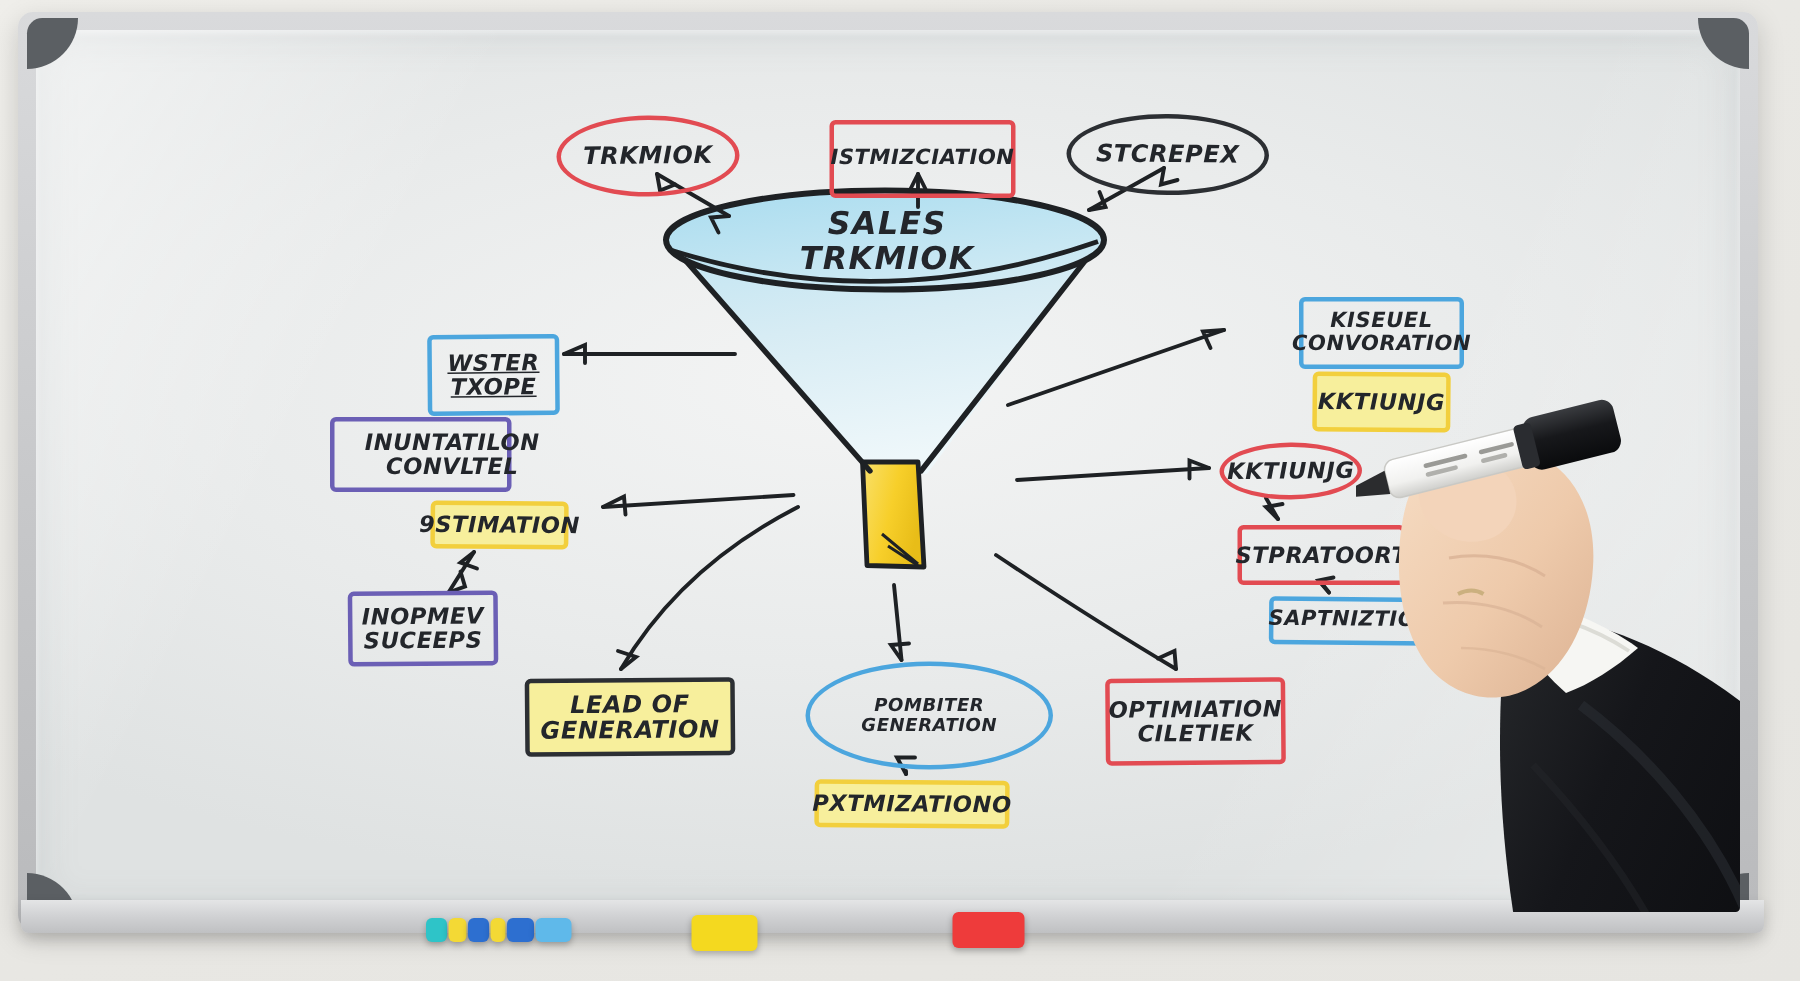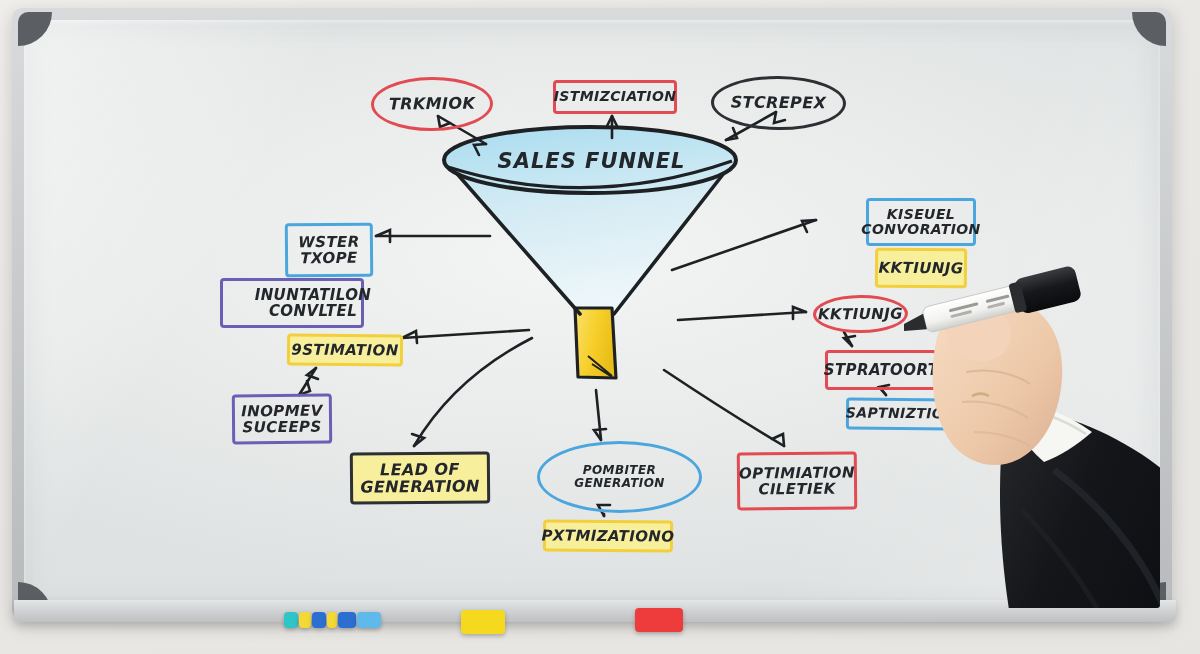--- a/index.html
+++ b/index.html
@@ -179,43 +179,43 @@
           <path d="M858,370 L862,375"></path>
           <path d="M862,375 l-7,-8 l10,-2"></path>
 
           <path d="M640,350 q66,44 120,76"></path>
           <path d="M760,426 l-1,-12 l-11,5"></path>
         </g>
       </svg>
 
       <div id="nodes-layer">
           <div class="lbl ellip" style="left: 347px; top: 57px; width: 122px; height: 54px; border-color: rgb(226, 75, 82); background: transparent; font-size: 16px; transform: rotate(-0.5deg);">TRKMIOK</div>
-          <div class="lbl box" style="left: 529px; top: 60px; width: 124px; height: 34px; border-color: rgb(226, 75, 82); background: transparent; font-size: 14px; transform: rotate(0deg);">ISTMIZCIATION</div>
+          <div class="lbl box" style="left: 529px; top: 60px; width: 124px; height: 52px; border-color: rgb(226, 75, 82); background: transparent; font-size: 14px; transform: rotate(0deg);">ISTMIZCIATION</div>
           <div class="lbl ellip" style="left: 687px; top: 56px; width: 135px; height: 54px; border-color: rgb(44, 47, 51); background: transparent; font-size: 16px; transform: rotate(0.5deg);">STCREPEX</div>
-          <div class="lbl box" style="left: 261px; top: 203px; width: 88px; height: 54px; border-color: rgb(76, 166, 222); background: transparent; font-size: 15px; transform: rotate(-0.5deg);">WSTER
+          <div class="lbl box" style="left: 261px; top: 203px; width: 88px; height: 54px; border-color: rgb(76, 166, 222); background: transparent; font-size: 15px; transform: rotate(-0.5deg); text-decoration: underline;">WSTER
 TXOPE</div>
-          <div class="lbl box" style="left: 196px; top: 258px; width: 144px; height: 50px; border-color: rgb(107, 95, 181); background: transparent; font-size: 15px; transform: rotate(0deg); padding-left: 42px;">INUNTATILON
+          <div class="lbl box" style="left: 196px; top: 258px; width: 121px; height: 50px; border-color: rgb(107, 95, 181); background: transparent; font-size: 15px; transform: rotate(0deg); padding-left: 42px;">INUNTATILON
 CONVLTEL</div>
-          <div class="lbl box" style="left: 263px; top: 314px; width: 116px; height: 32px; border-color: rgb(242, 207, 61); background: rgb(247, 239, 156); font-size: 15px; transform: rotate(0.5deg);">9STIMATION</div>
+          <div class="lbl box" style="left: 263px; top: 314px; width: 92px; height: 32px; border-color: rgb(242, 207, 61); background: rgb(247, 239, 156); font-size: 15px; transform: rotate(0.5deg);">9STIMATION</div>
           <div class="lbl box" style="left: 208px; top: 374px; width: 100px; height: 50px; border-color: rgb(107, 95, 181); background: transparent; font-size: 15px; transform: rotate(-0.5deg);">INOPMEV
 SUCEEPS</div>
           <div class="lbl box" style="left: 802px; top: 178px; width: 110px; height: 48px; border-color: rgb(76, 166, 222); background: transparent; font-size: 14px; transform: rotate(0deg); margin-left: 40px;">KISEUEL
 CONVORATION</div>
           <div class="lbl box" style="left: 851px; top: 228px; width: 92px; height: 40px; border-color: rgb(242, 207, 61); background: rgb(247, 239, 156); font-size: 15px; transform: rotate(0.5deg);">KKTIUNJG</div>
           <div class="lbl ellip" style="left: 789px; top: 275px; width: 95px; height: 38px; border-color: rgb(226, 75, 82); background: transparent; font-size: 15px; transform: rotate(-0.5deg);">KKTIUNJG</div>
           <div class="lbl box" style="left: 801px; top: 330px; width: 112px; height: 40px; border-color: rgb(226, 75, 82); background: transparent; font-size: 15px; transform: rotate(0deg);">STPRATOORT</div>
           <div class="lbl box" style="left: 822px; top: 378px; width: 110px; height: 32px; border-color: rgb(76, 166, 222); background: transparent; font-size: 14px; transform: rotate(0.5deg);">SAPTNIZTION</div>
           <div class="lbl box" style="left: 326px; top: 432px; width: 140px; height: 52px; border-color: rgb(44, 47, 51); background: rgb(247, 239, 156); font-size: 16px; transform: rotate(-0.5deg);">LEAD OF
 GENERATION</div>
           <div class="lbl ellip" style="left: 513px; top: 421px; width: 165px; height: 72px; border-color: rgb(76, 166, 222); background: transparent; font-size: 12px; transform: rotate(0deg);">POMBITER
 GENERATION</div>
           <div class="lbl box" style="left: 519px; top: 500px; width: 130px; height: 32px; border-color: rgb(242, 207, 61); background: rgb(247, 239, 156); font-size: 15px; transform: rotate(0.5deg);">PXTMIZATIONO</div>
           <div class="lbl box" style="left: 713px; top: 432px; width: 120px; height: 58px; border-color: rgb(226, 75, 82); background: transparent; font-size: 15px; transform: rotate(-0.5deg);">OPTIMIATION
 CILETIEK</div>
-          <div class="lbl" style="left: 470px; top: 126px; width: 195px; height: 30px; font-size: 21px; letter-spacing: 1px;">SALES FUNNEL</div>
+          <div class="lbl" style="left: 470px; top: 126px; width: 195px; height: 30px; font-size: 21px; letter-spacing: 1px;">SALES TRKMIOK</div>
         </div>
 
       <div id="arm-group">
         <svg viewBox="0 0 330 420" width="330" height="420">
           <defs>
             <linearGradient id="skinG" x1="0" y1="0" x2="1" y2="1">
               <stop offset="0%" stop-color="#f6dcc3"></stop>
               <stop offset="55%" stop-color="#eecaab"></stop>
               <stop offset="100%" stop-color="#dcb293"></stop>
             </linearGradient>

